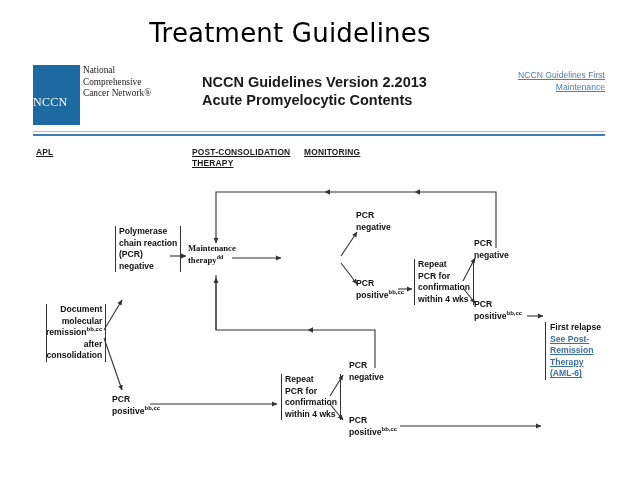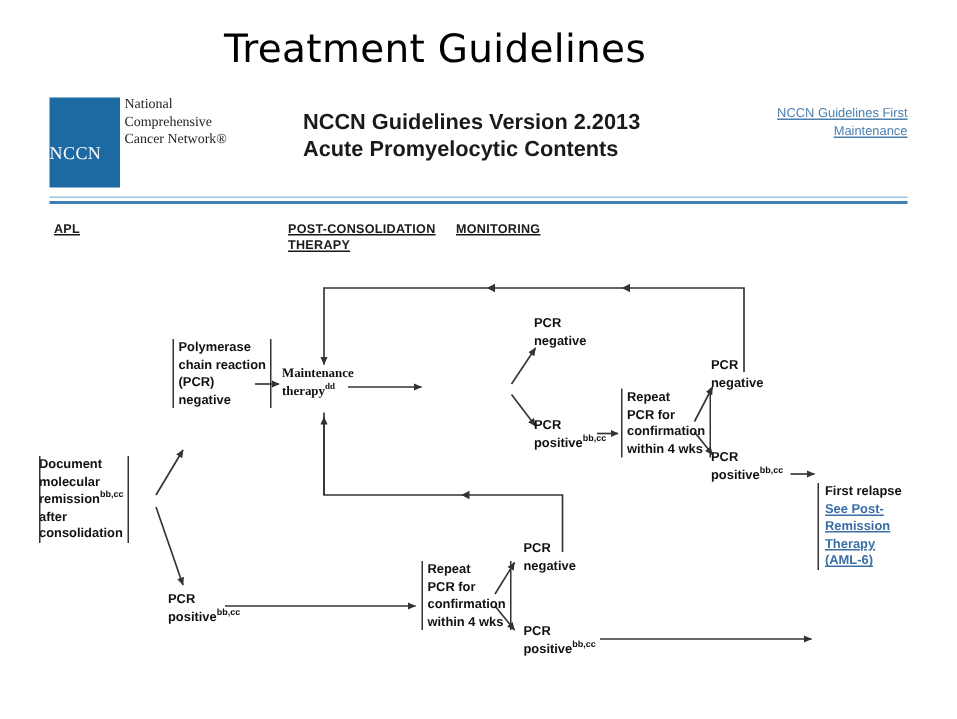--- a/index.html
+++ b/index.html
@@ -137,21 +137,21 @@
       <path d="M216,330 L216,278" marker-end="url(#ar)"></path>
     </g>
     <g fill="#333">
 
       <path d="M330,189.2 L324.6,192 L330,194.8 z"></path>
       <path d="M420,189.2 L414.6,192 L420,194.8 z"></path>
       <path d="M313,327.2 L307.6,330 L313,332.8 z"></path>
     </g>
   </svg>
 
-  <div class="node b boxed" style="left:26px;top:304px;padding-left:0;">
+  <div class="node b boxed" style="left:46px;top:304px;padding-left:0;text-align:right;">
     <div>Document</div>
     <div>molecular</div>
     <div><span>remission</span><sup>bb,cc</sup></div>
     <div>after</div>
     <div>consolidation</div>
   </div>
 
   <div class="node b boxed" style="left:115px;top:226px;">
     <div>Polymerase</div>
     <div>chain reaction</div>

